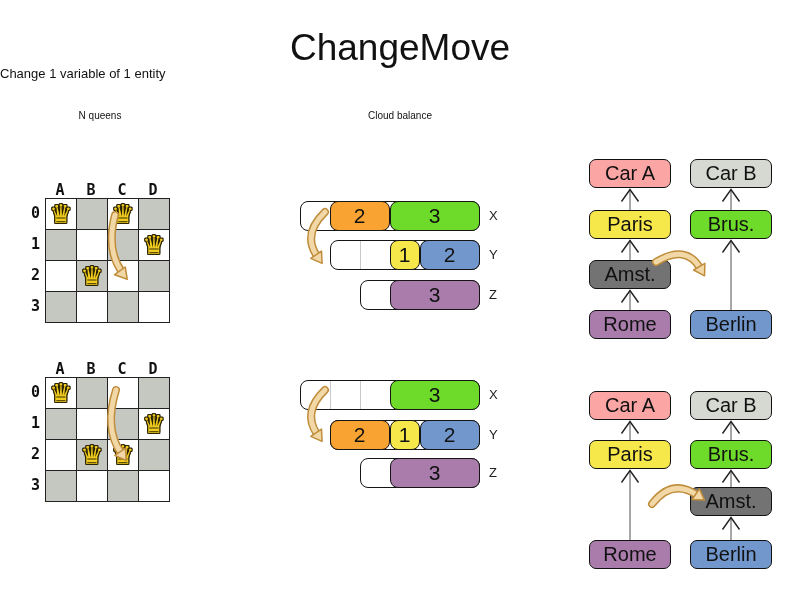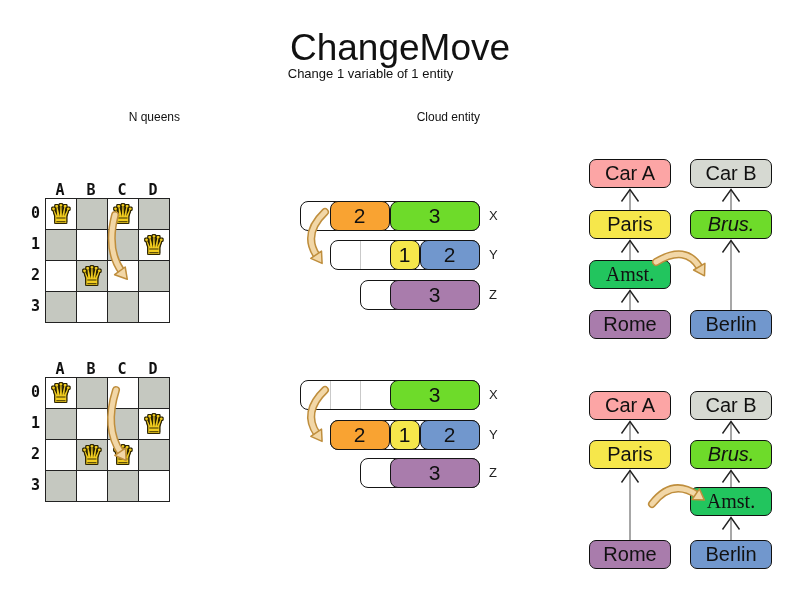--- a/index.html
+++ b/index.html
@@ -1,21 +1,21 @@
 <!DOCTYPE html>
 <html><head>
 <meta charset="utf-8">
 <style>
   html,body{margin:0;padding:0;background:#fff;}
   #stage{position:relative;width:800px;height:600px;background:#fff;overflow:hidden;
          font-family:"Liberation Sans",sans-serif;color:#111;border-radius:25px;}
   .abs{position:absolute;}
   #title{left:0;top:27px;width:800px;text-align:center;font-size:37px;}
-  #subtitle{left:0;top:66px;width:741px;text-align:center;font-size:13px;}
-  .sec-h{font-size:12px;text-align:right;}
+  #subtitle{left:0;top:66px;width:741px;text-align:left;font-size:13px;}
+  .sec-h{font-size:10px;text-align:center;}
   
   table.board{position:absolute;border-collapse:collapse;}
   table.board td{width:30px;height:30px;padding:0;border:1px solid #222;}
   td.w{background:#ffffff;} td.g{background:#c5c8c0;}
   .queen{display:block;width:30px;height:30px;line-height:31px;text-align:center;
          font-size:26px;color:#f2cd1f;
          text-shadow:1px 0 0 #2a2200,-1px 0 0 #2a2200,0 1px 0 #2a2200,0 -1px 0 #2a2200,
                      1px 1px 0 #2a2200,-1px -1px 0 #2a2200,1px -1px 0 #2a2200,-1px 1px 0 #2a2200;}
   .clabel{width:20px;text-align:center;font:bold 15px "DejaVu Sans Mono",monospace;}
   .rlabel{width:16px;text-align:right;font:bold 15px "DejaVu Sans Mono",monospace;line-height:18px;}
@@ -28,40 +28,40 @@
   .blk.orange{background:#f9a332;} .blk.green{background:#6edb2a;}
   .blk.yellow{background:#f6e74b;} .blk.blue{background:#7197cd;}
   .blk.purple{background:#a97cac;}
   .udiv{position:absolute;top:0;bottom:0;width:1px;background:#c9c9c9;}
   .xyz{font-size:13px;color:#222;width:20px;line-height:16px;}
   
   .vbox{position:absolute;width:82px;height:29px;box-sizing:border-box;
         border:1.5px solid #111;border-radius:7px;
         display:flex;align-items:center;justify-content:center;font-size:20px;}
   .v-cara{background:#fca5a5;} .v-carb{background:#d6d9d2;}
-  .v-yellow{background:#f6e74b;} .v-green{background:#6edb2a;font-style:italic;}
-  .v-orange{background:#22c55e;font-family:Liberation Serif, serif;} .v-purple{background:#a97cac;} .v-blue{background:#7197cd;}
+  .v-yellow{background:#f6e74b;} .v-green{background:#6edb2a;}
+  .v-orange{background:#737373;} .v-purple{background:#a97cac;} .v-blue{background:#7197cd;}
   
   #overlay{position:absolute;left:0;top:0;pointer-events:none;}
   .stem{stroke:#8a8a8a;stroke-width:1.5;}
   .chev{stroke:#222;stroke-width:1.4;fill:none;}
   .arr-o{stroke:#bf8e3d;stroke-width:8;fill:none;stroke-linecap:round;}
   .arr-i{stroke:#f2d7a7;stroke-width:5;fill:none;stroke-linecap:round;}
   .arr-h{fill:#f2d7a7;stroke:#bf8e3d;stroke-width:1.5;stroke-linejoin:round;}
 </style>
 </head>
 <body>
 
 <div id="stage">
 
   <div class="abs" id="title">ChangeMove</div>
   <div class="abs" id="subtitle">Change 1 variable of 1 entity</div>
 
   <div class="abs sec-h" style="left:20px;top:110px;width:160px">N queens</div>
-  <div class="abs sec-h" style="left:320px;top:110px;width:160px">Cloud entity</div>
+  <div class="abs sec-h" style="left:320px;top:110px;width:160px">Cloud balance</div>
 
   <div class="abs clabel" style="left:50px;top:181px">A</div>
   <div class="abs clabel" style="left:81px;top:181px">B</div>
   <div class="abs clabel" style="left:112px;top:181px">C</div>
   <div class="abs clabel" style="left:143px;top:181px">D</div>
   <div class="abs rlabel" style="left:24px;top:204px">0</div>
   <div class="abs rlabel" style="left:24px;top:235px">1</div>
   <div class="abs rlabel" style="left:24px;top:266px">2</div>
   <div class="abs rlabel" style="left:24px;top:297px">3</div>
 

